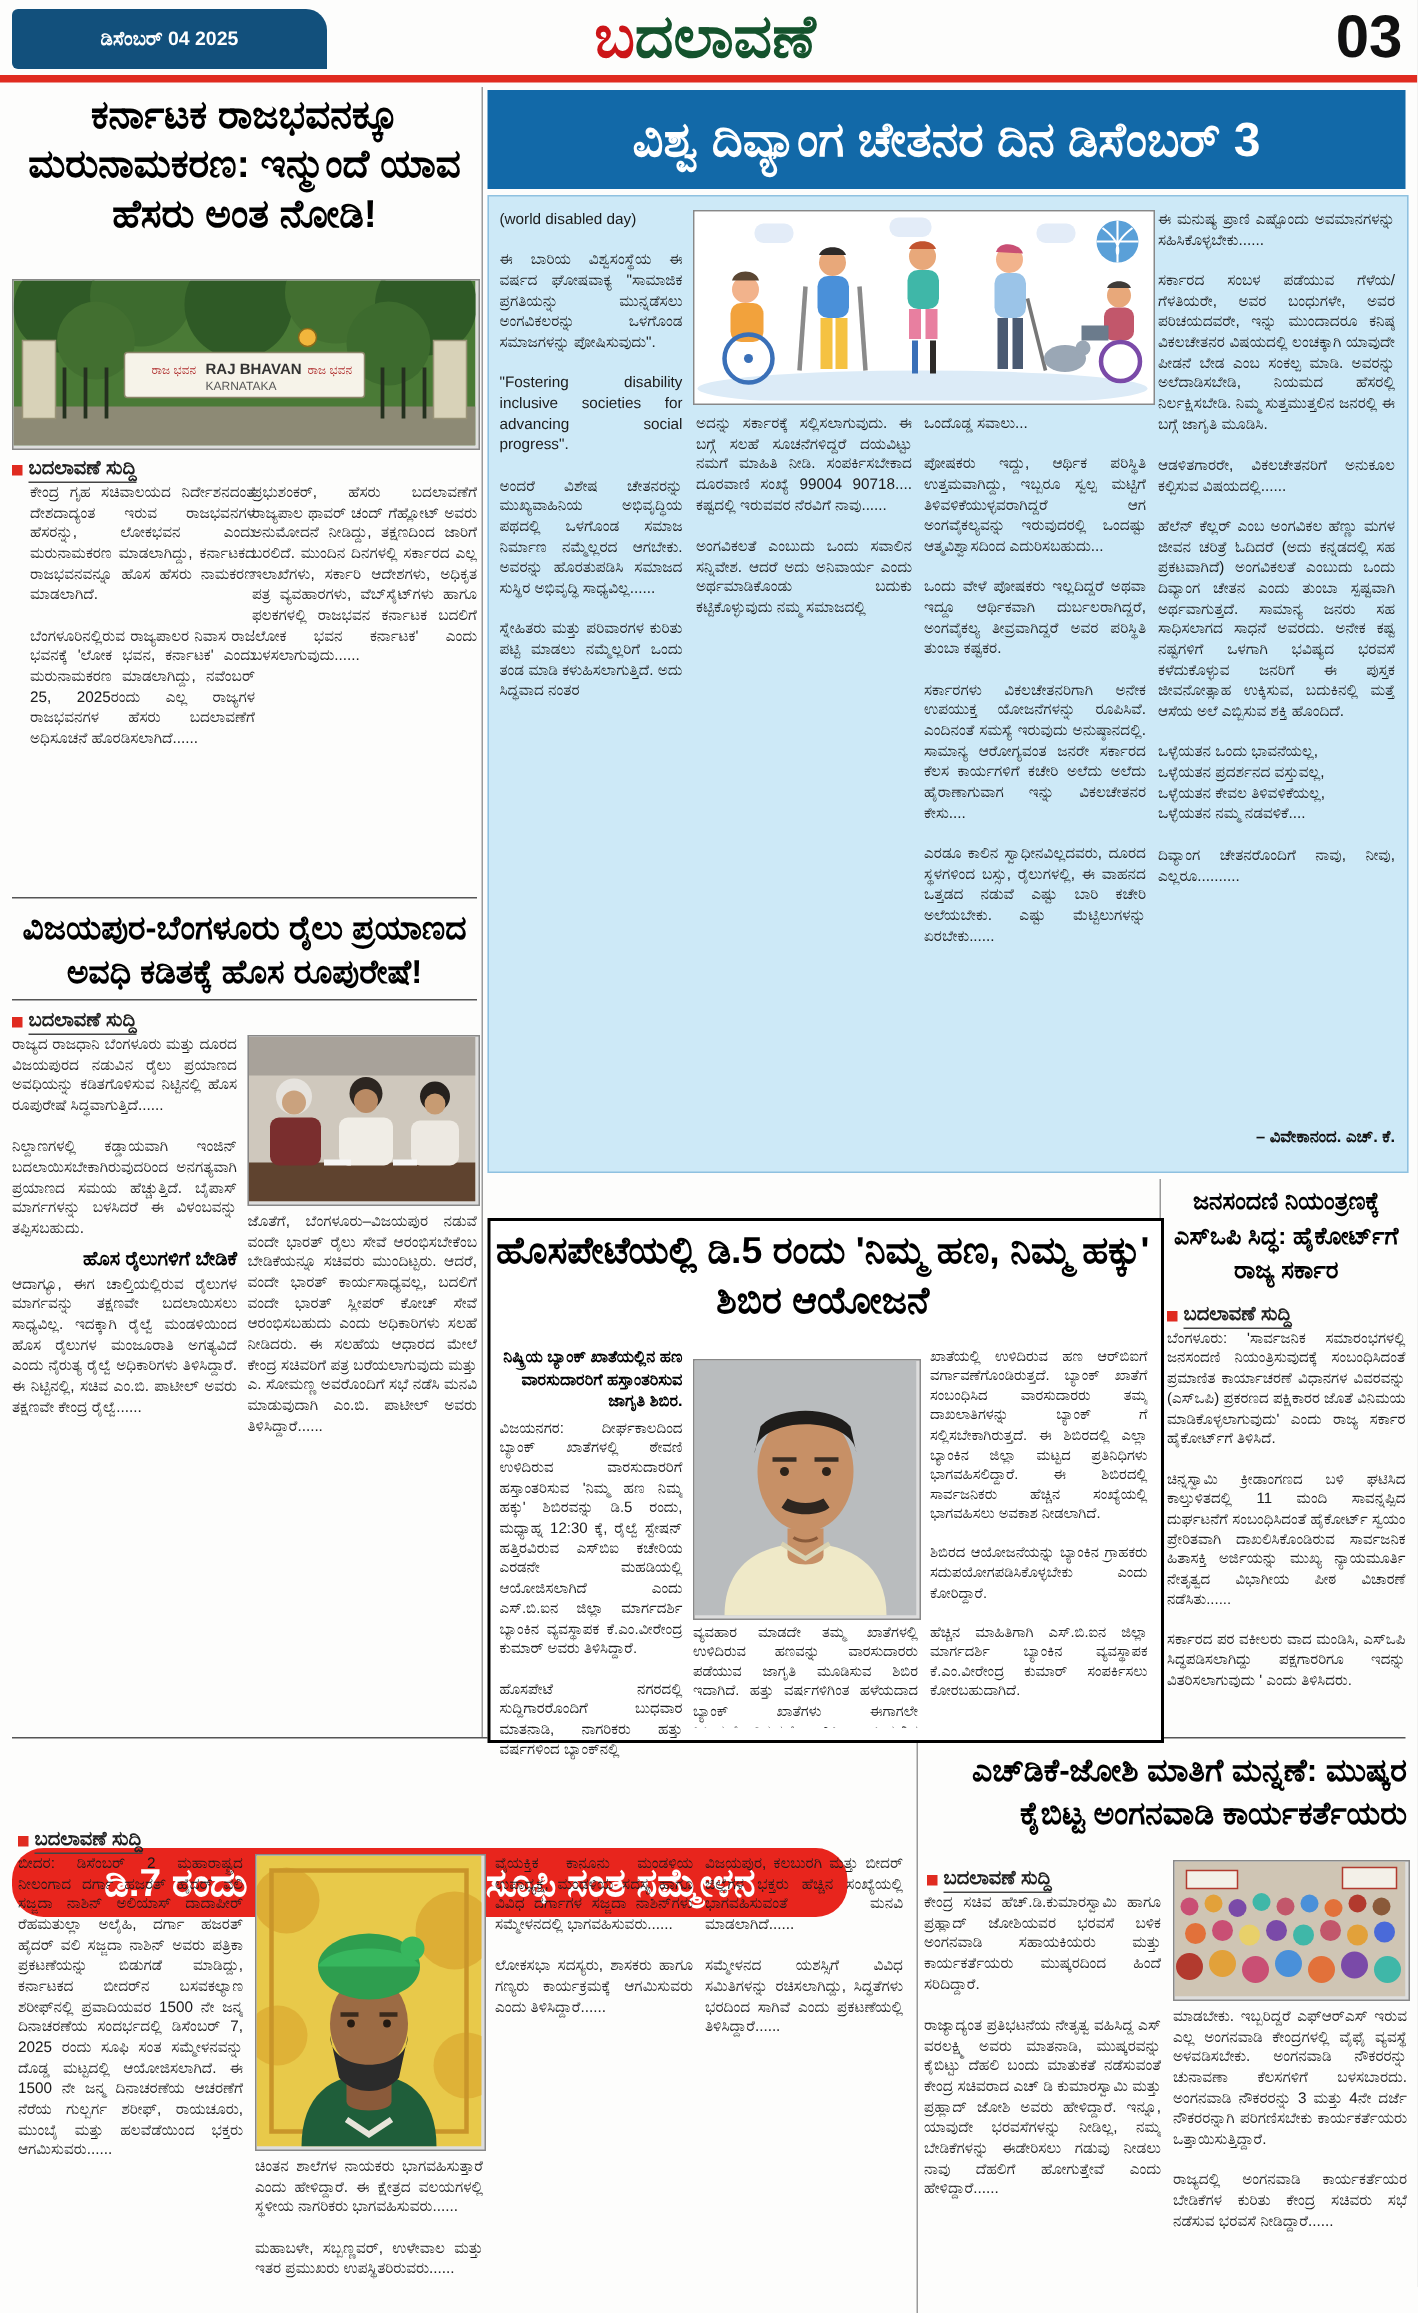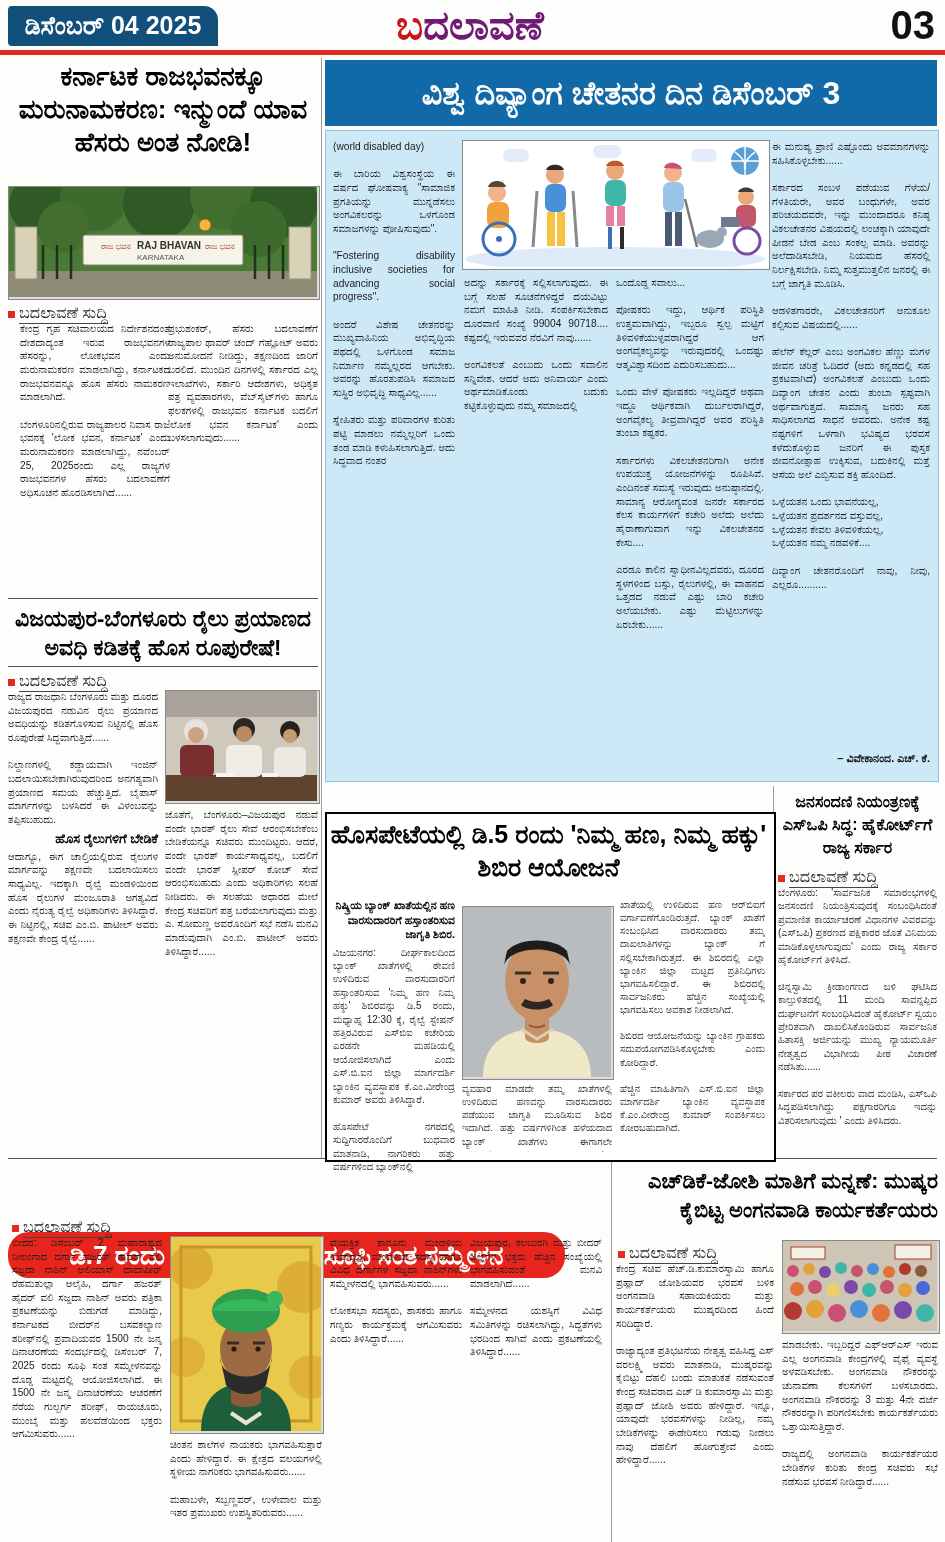--- a/index.html
+++ b/index.html
@@ -2,26 +2,26 @@
 <html><head>
 <meta charset="utf-8">
 <style>
   html,body{margin:0;padding:0;background:#e9e9e9;}
   .page{position:relative;width:945px;height:1542px;background:#fdfdfc;overflow:hidden;
         font-family:"Liberation Sans","DejaVu Sans",sans-serif;color:#1a1a1a;}
   .abs{position:absolute;}
   .headline{font-weight:800;color:#000;}
   .center{text-align:center;}
   .body-text{font-size:10.2px;line-height:1.34;text-align:justify;white-space:pre-line;color:#1b1b1b;overflow:hidden;}
-  .byline{display:flex;align-items:center;gap:4px;font-size:16px;font-weight:normal;color:#222;}
+  .byline{display:flex;align-items:center;gap:4px;font-size:13px;font-weight:bold;color:#222;}
   .byline .sq{width:7px;height:7px;background:#e02b20;display:inline-block;flex:none;}
   .byline .lbl{border-bottom:1px solid #444;padding-bottom:1px;}
   .vrule{position:absolute;width:1px;background:#9a9a9a;}
   .hrule{position:absolute;height:1px;background:#555;}
-  .date-box{background:#12507c;color:#fff;font-weight:bold;font-size:25px;
+  .date-box{background:#12507c;color:#fff;font-weight:bold;font-size:13px;
             display:flex;align-items:center;justify-content:center;border-radius:4px 14px 0 4px;}
   .paper-title{font-size:40px;font-weight:800;letter-spacing:0;}
   .page-num{font-size:40px;font-weight:800;color:#111;}
   .red-rule{background:#e02b20;}
   .blue-banner{background:#1269a8;color:#fff;display:flex;align-items:center;justify-content:center;
                font-size:32px;font-weight:800;}
   .red-banner{background:#e8251d;color:#fff;display:flex;align-items:center;justify-content:center;
               font-size:26px;font-weight:800;}
   .blue-box{background:#cde9f7;border:1px solid #8fc1e0;}
   .black-box{background:#ffffff;border:2px solid #000;}
@@ -30,21 +30,21 @@
   .photo{border:1px solid #888;overflow:hidden;background:#ddd;}
   svg{display:block;}
 </style>
 </head>
 <body>
 
 <div class="page">
 
   <div class="abs date-box" style="left:8px;top:6px;width:210px;height:40px;">ಡಿಸೆಂಬರ್ 04 2025</div>
   <div class="abs paper-title center" style="left:280px;top:3px;width:380px;">
-    <span style="color:#cc1518;">ಬ</span><span style="color:#701a75;">ದಲಾವಣೆ</span>
+    <span style="color:#cc1518;">ಬ</span><span style="color:#14532d;">ದಲಾವಣೆ</span>
   </div>
   <div class="abs page-num" style="right:10px;top:3px;">03</div>
   <div class="abs red-rule" style="left:0;top:50px;width:945px;height:5px;"></div>
 
   <div class="vrule" style="left:321px;top:58px;height:1100px;"></div>
   <div class="vrule" style="left:773px;top:786px;height:372px;"></div>
   <div class="vrule" style="left:611px;top:1162px;height:380px;"></div>
   <div class="hrule" style="left:8px;top:598px;width:310px;"></div>
   <div class="hrule" style="left:8px;top:1158px;width:929px;"></div>
 

